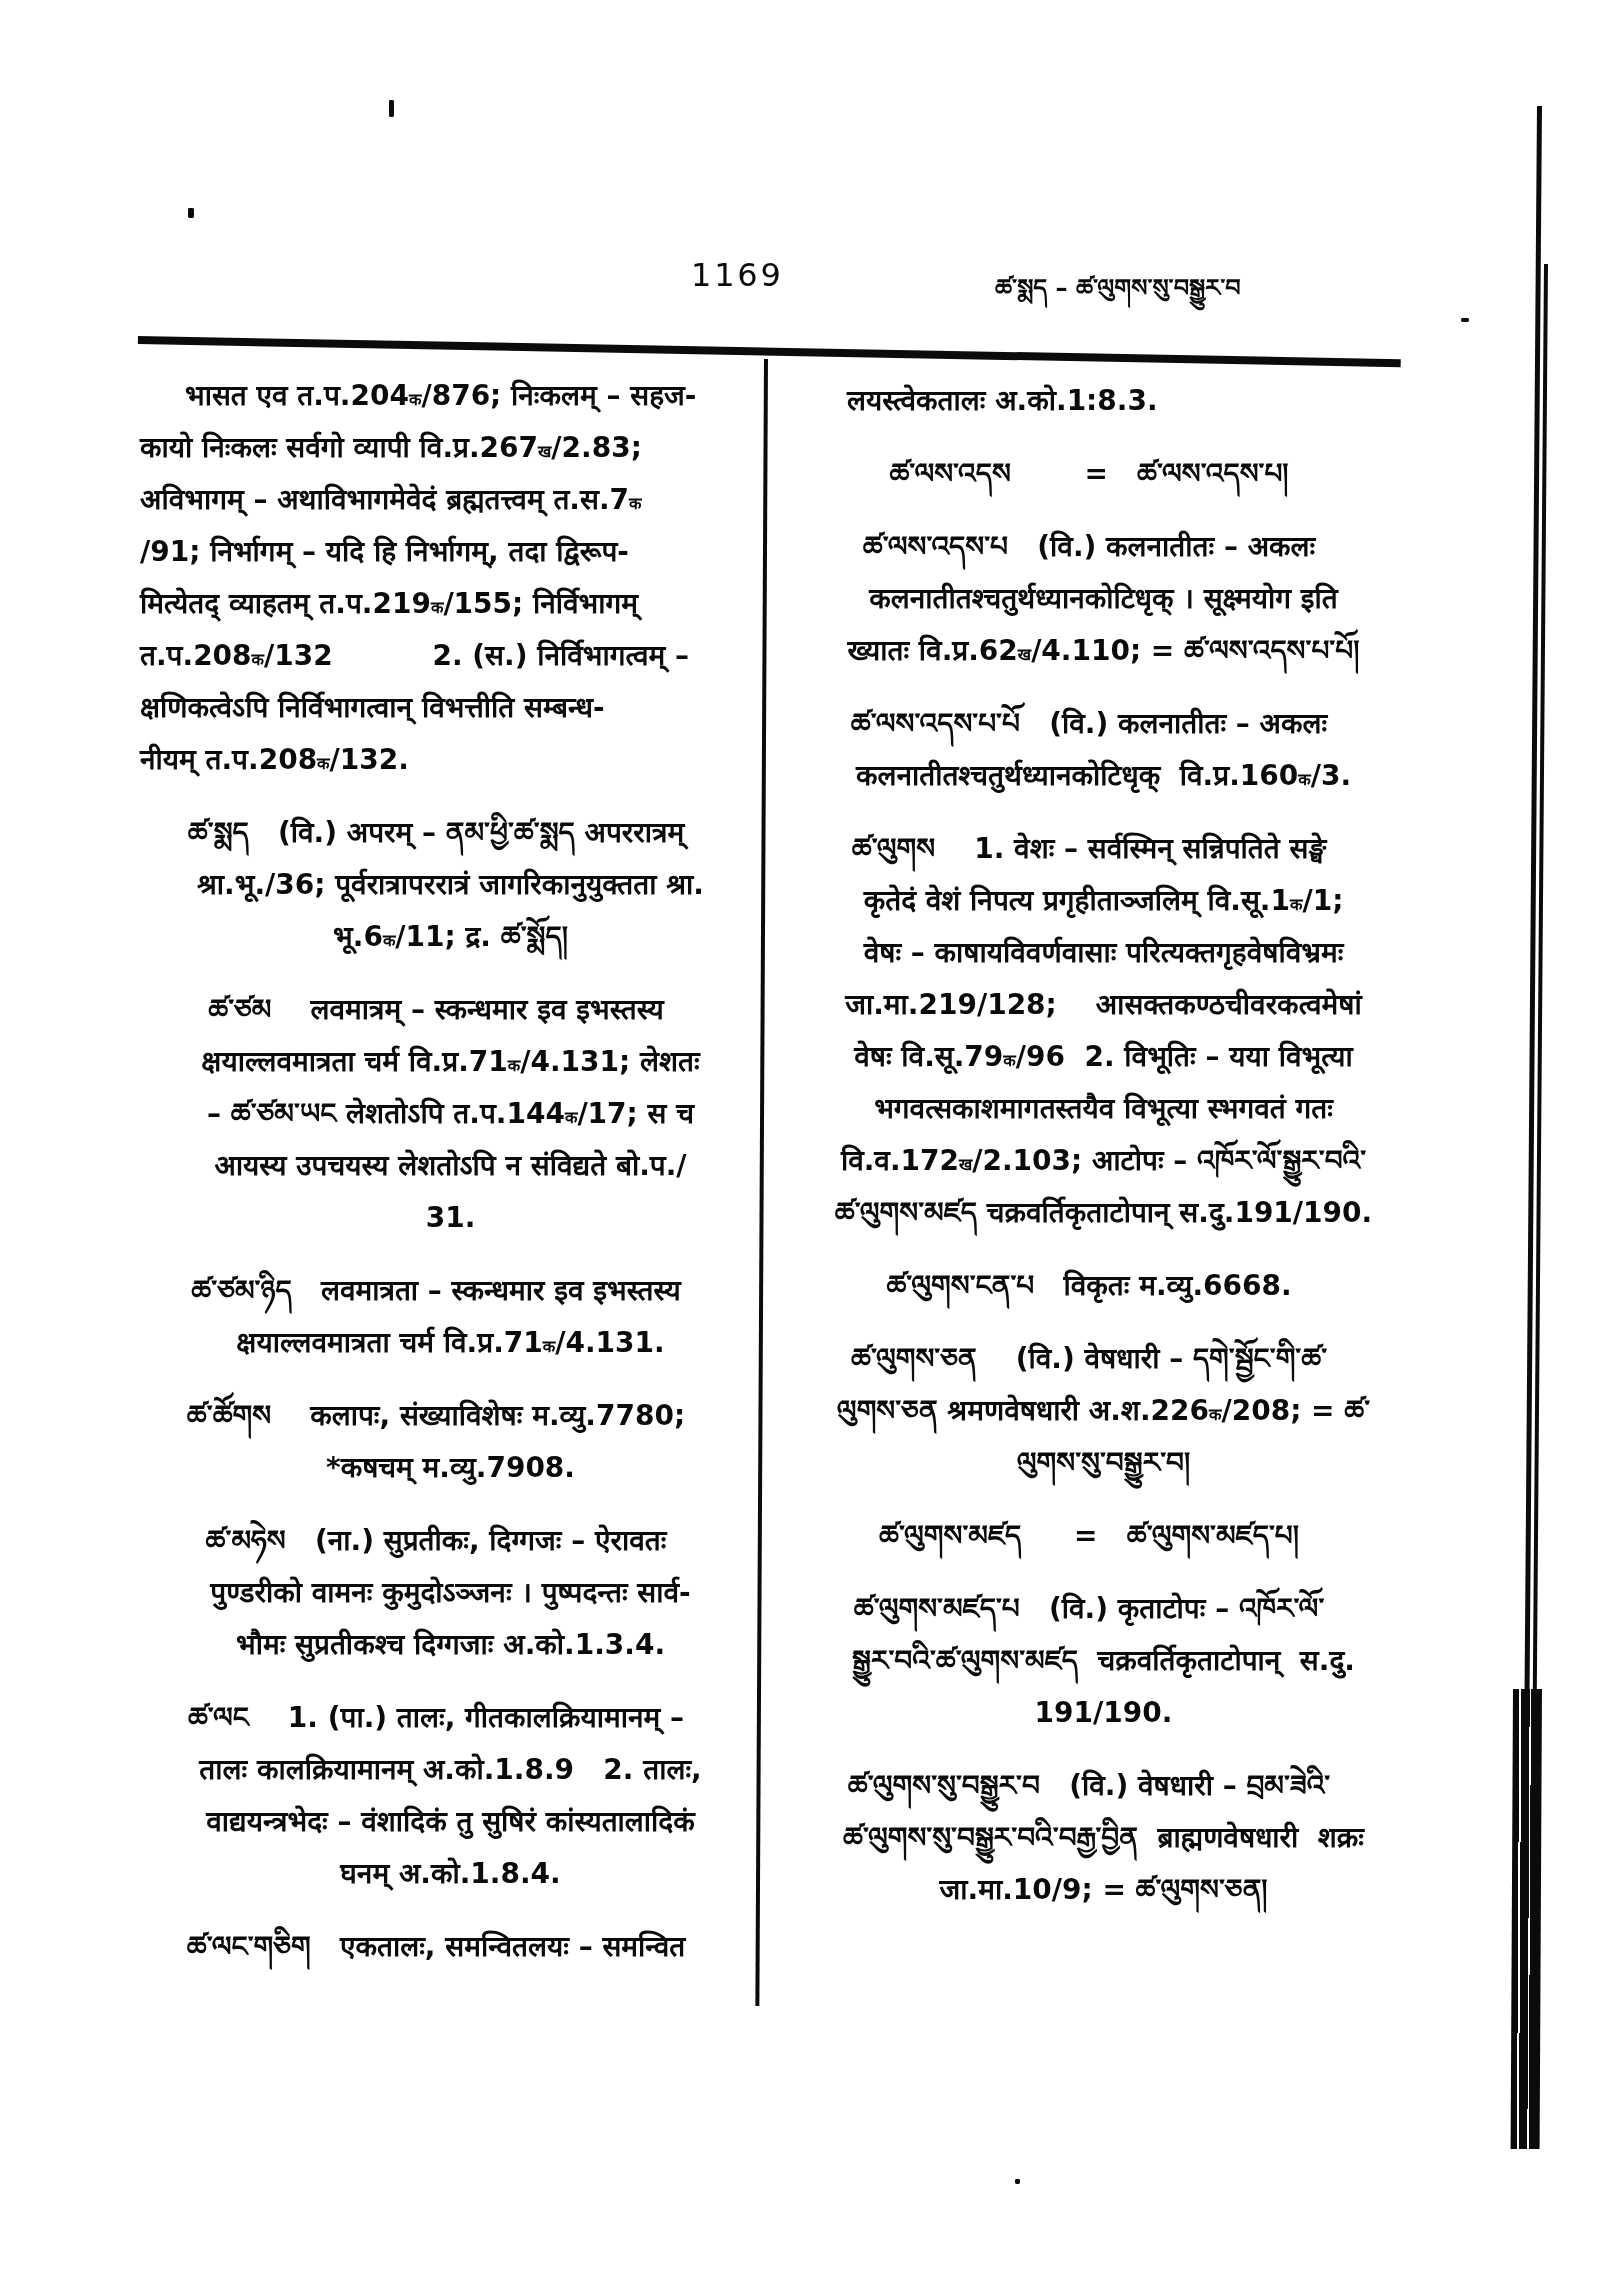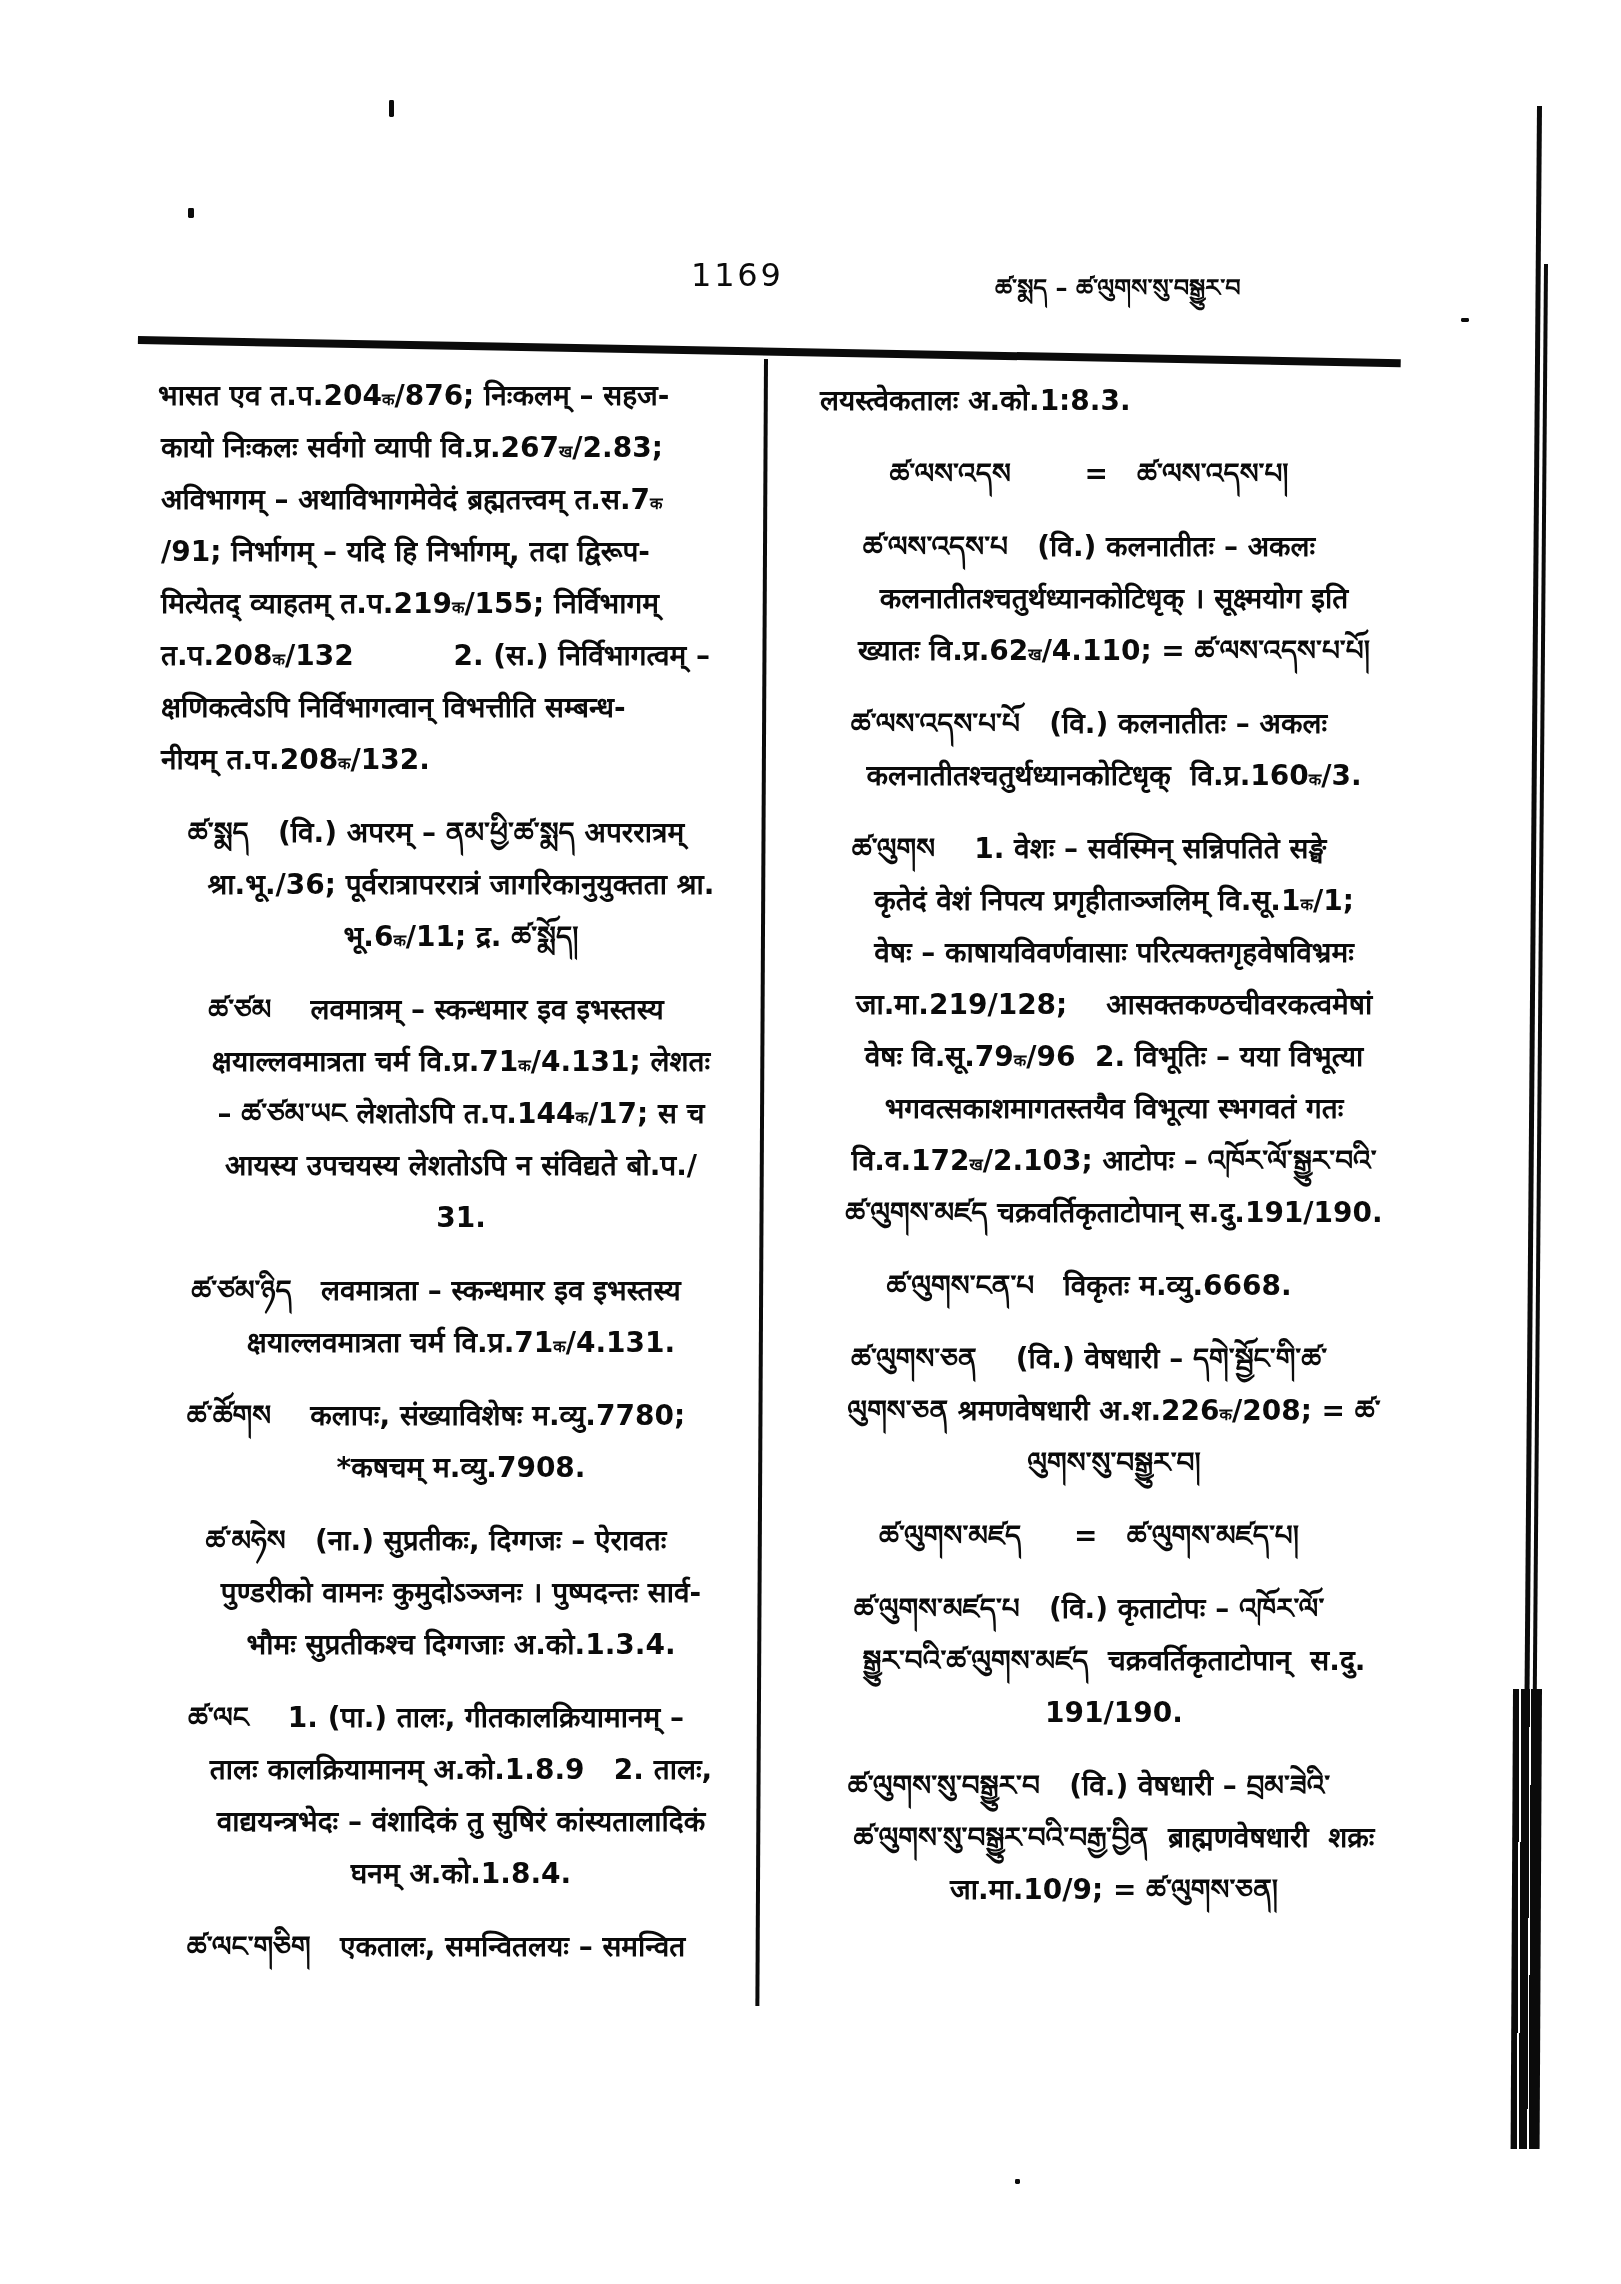--- a/index.html
+++ b/index.html
@@ -46,24 +46,24 @@
   }
   .speck{position:absolute;background:#0b0b0b;border-radius:1.4px;}
   
   .col{position:absolute;font-weight:700;}
   .col-left{left:111px;top:370px;width:650px;}
   .col-right{left:773px;top:375px;width:632px;}
   .entry + .entry{margin-top:21px;text-align:center;}
   .line{
     font-size:28px;line-height:52px;
     white-space:pre-wrap;tab-size:10;
-    margin-left:50px;
+    margin-left:29px;
   }
   .line.first{margin-left:0;}
-  .entry.cont .line.first{margin-left:47px;}
+  .entry.cont .line.first{margin-left:74px;}
   .line sup{font-size:0.58em;line-height:0;vertical-align:28%;}
 </style>
 </head>
 <body>
 
 <div class="page">
 
   <div class="page-number">1169</div>
 
   <div class="running-head">ཚ་སྨད – ཚ་ལུགས་སུ་བསྒྱུར་བ</div>

